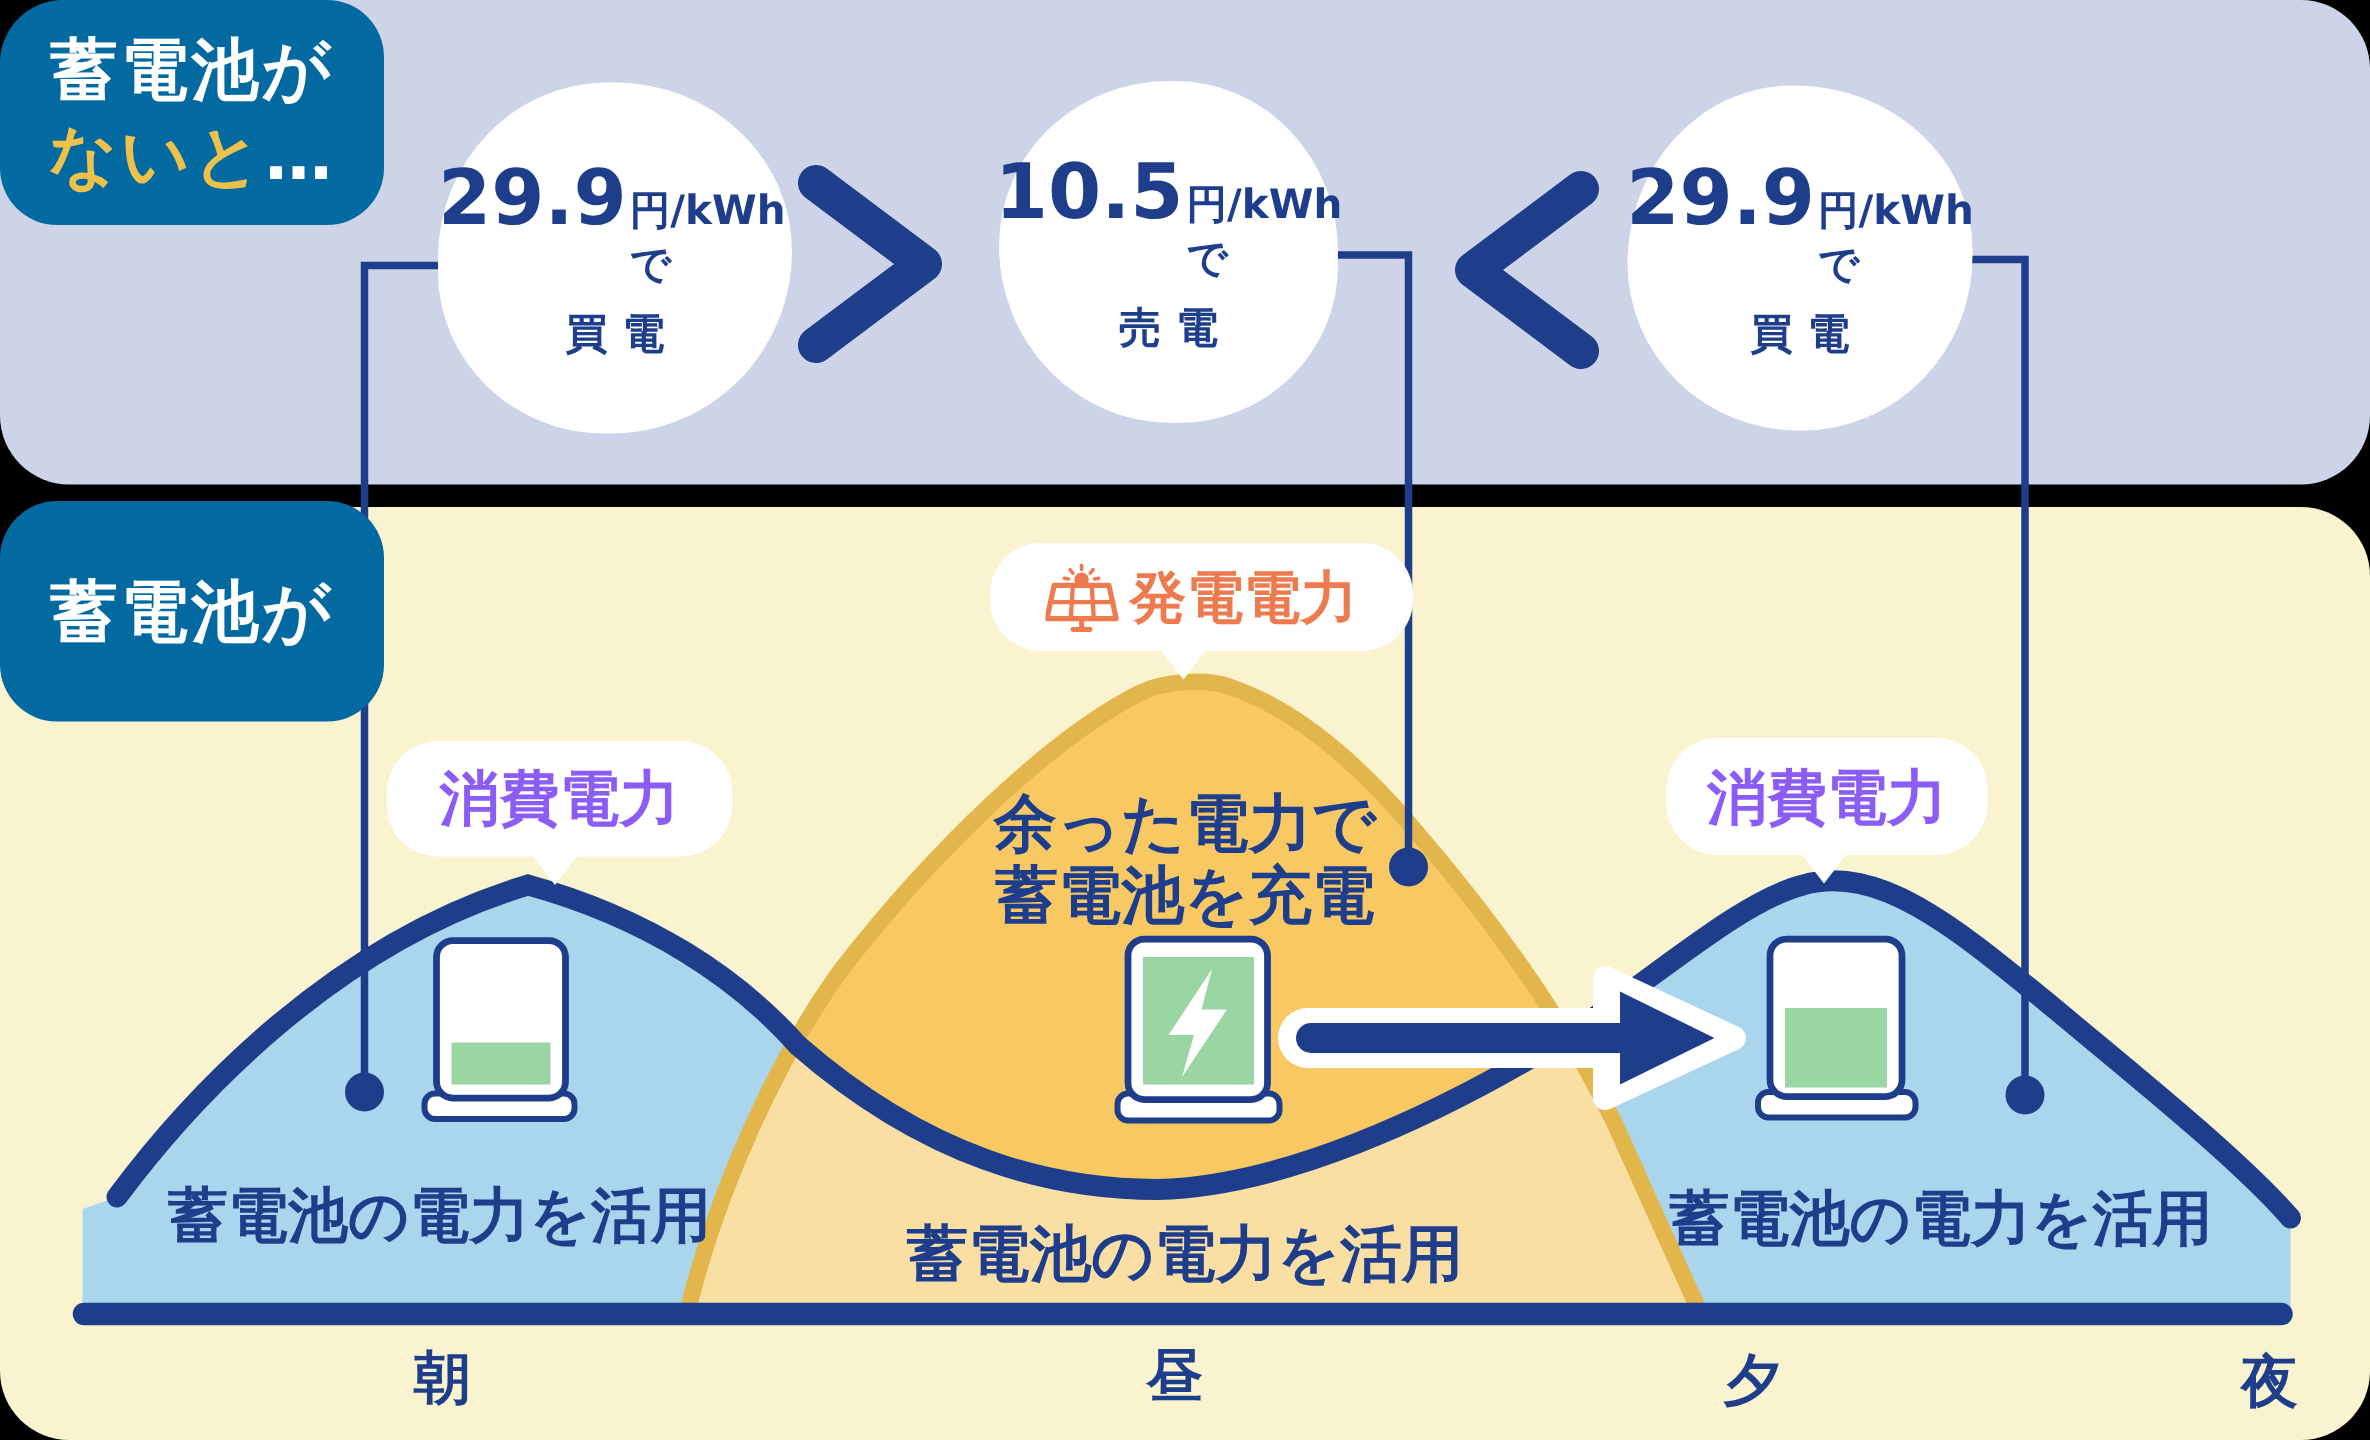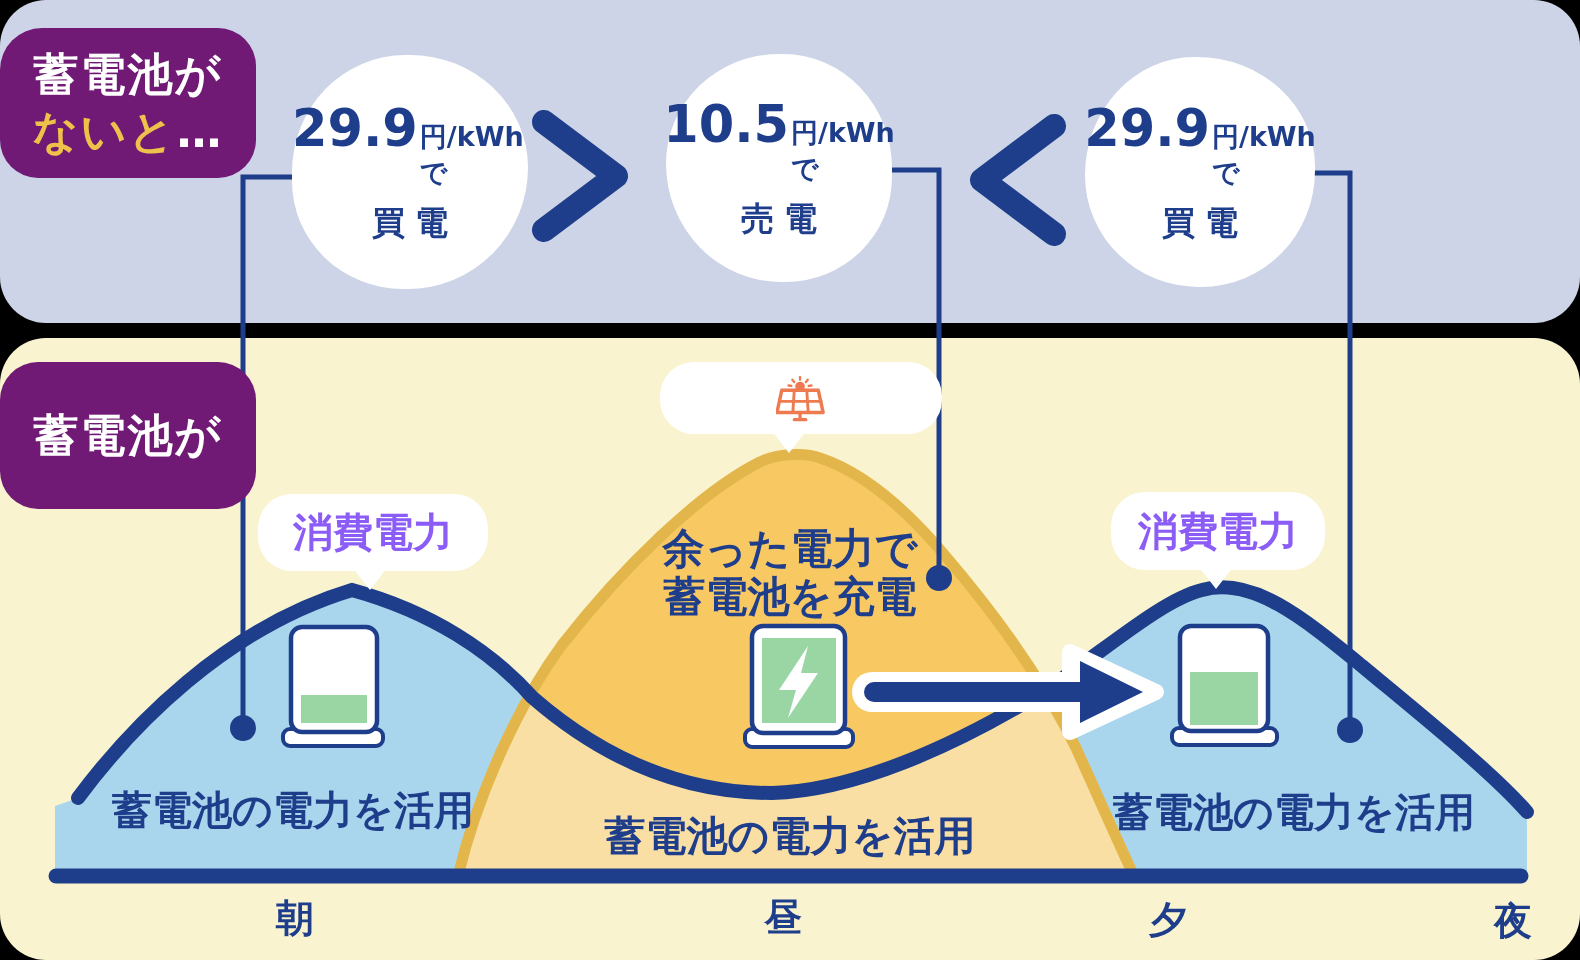--- a/index.html
+++ b/index.html
@@ -3,37 +3,37 @@
 <meta charset="utf-8">
 <style>
   html,body{margin:0;padding:0;background:#000;}
   .canvas{position:relative;width:1580px;height:960px;background:#000;overflow:hidden;
           font-family:"DejaVu Sans",sans-serif;font-weight:bold;}
   .panel{position:absolute;}
   .panel-top{left:0;top:0;width:1580px;height:323px;background:#cdd4e7;border-radius:46px;}
   .panel-bottom{left:0;top:338px;width:1580px;height:622px;background:#f9f4cf;border-radius:46px;}
   .art{position:absolute;left:0;top:0;pointer-events:none;}
 
-  .label-box{position:absolute;left:0;width:256px;background:#701a75;color:#fff;
+  .label-box{position:absolute;left:0;width:256px;background:#0369a1;color:#fff;
              text-align:center;border-radius:38px;display:flex;flex-direction:column;
-             justify-content:center;margin-top:28px;}
+             justify-content:center;}
   .box1{top:0;height:150px;border-top-left-radius:42px;}
   .box2{top:334px;height:147px;}
   .lb-line{font-size:45px;line-height:57px;letter-spacing:2px;}
   .hl{color:#eec14b;}
 
   .price-circle{position:absolute;background:#fff;display:flex;flex-direction:column;
                 align-items:center;justify-content:center;color:#1e3e8c;}
   .c1{left:292px;top:55px;width:236px;height:234px;border-radius:49% 51% 52% 48% / 51% 49% 53% 47%;}
   .c2{left:666px;top:54px;width:226px;height:228px;border-radius:51% 49% 48% 52% / 49% 51% 47% 53%;}
   .c3{left:1085px;top:57px;width:230px;height:230px;border-radius:48% 52% 50% 50% / 52% 48% 51% 49%;}
   .price-line{display:flex;align-items:baseline;justify-content:flex-end;}
   .price{font-size:51px;letter-spacing:0px;}
   .unit{font-size:27px;margin-left:2px;margin-top:17px;}
-  .action{font-size:33px;letter-spacing:10px;margin-top:10px;text-indent:10px;}
+  .action{font-size:28px;letter-spacing:10px;margin-top:10px;text-indent:10px;}
 
   .bubble{position:absolute;background:#fff;border-radius:34px;display:flex;align-items:center;
           justify-content:center;color:#8b5cf6;}
   .bubble::after{content:"";position:absolute;top:calc(100% - 3px);
           border-left:17px solid transparent;border-right:17px solid transparent;
           border-top:22px solid #fff;}
   .b1{left:258px;top:494px;width:230px;height:77px;font-size:40px;}
   .b1::after{left:95px;}
   .b2{left:660px;top:362px;width:282px;height:72px;font-size:38px;color:#ee7b4f;gap:6px;}
   .b2::after{left:112px;}
@@ -160,20 +160,21 @@
             <path d="M17,6 L19,8.5"></path>
             <path d="M33,6 L31,8.5"></path>
           <path d="M13,12 L16,12.5"></path>
             <path d="M37,12 L34,12.5"></path>
         </g>
         <path d="M6,17 H44 L49,40 H1 Z" fill="#fff" stroke-width="3.6" stroke-linejoin="round"></path>
         <path d="M19,17 L17.5,40 M32,17 L33.5,40 M3.8,28.5 H47" stroke-width="3"></path>
         <path d="M25,40 V47 M19,47.5 H31" stroke-width="3.4"></path>
       </g>
     </svg>
+    <span>発電電力</span>
   </div>
   <div class="bubble b3">
     <span>消費電力</span>
   </div>
 
   <div class="chart-text surplus1">余った電力で</div>
   <div class="chart-text surplus2">蓄電池を充電</div>
   <div class="chart-text daytime">蓄電池の電力を活用</div>
   <div class="chart-text use-left">蓄電池の電力を活用</div>
   <div class="chart-text use-right">蓄電池の電力を活用</div>

